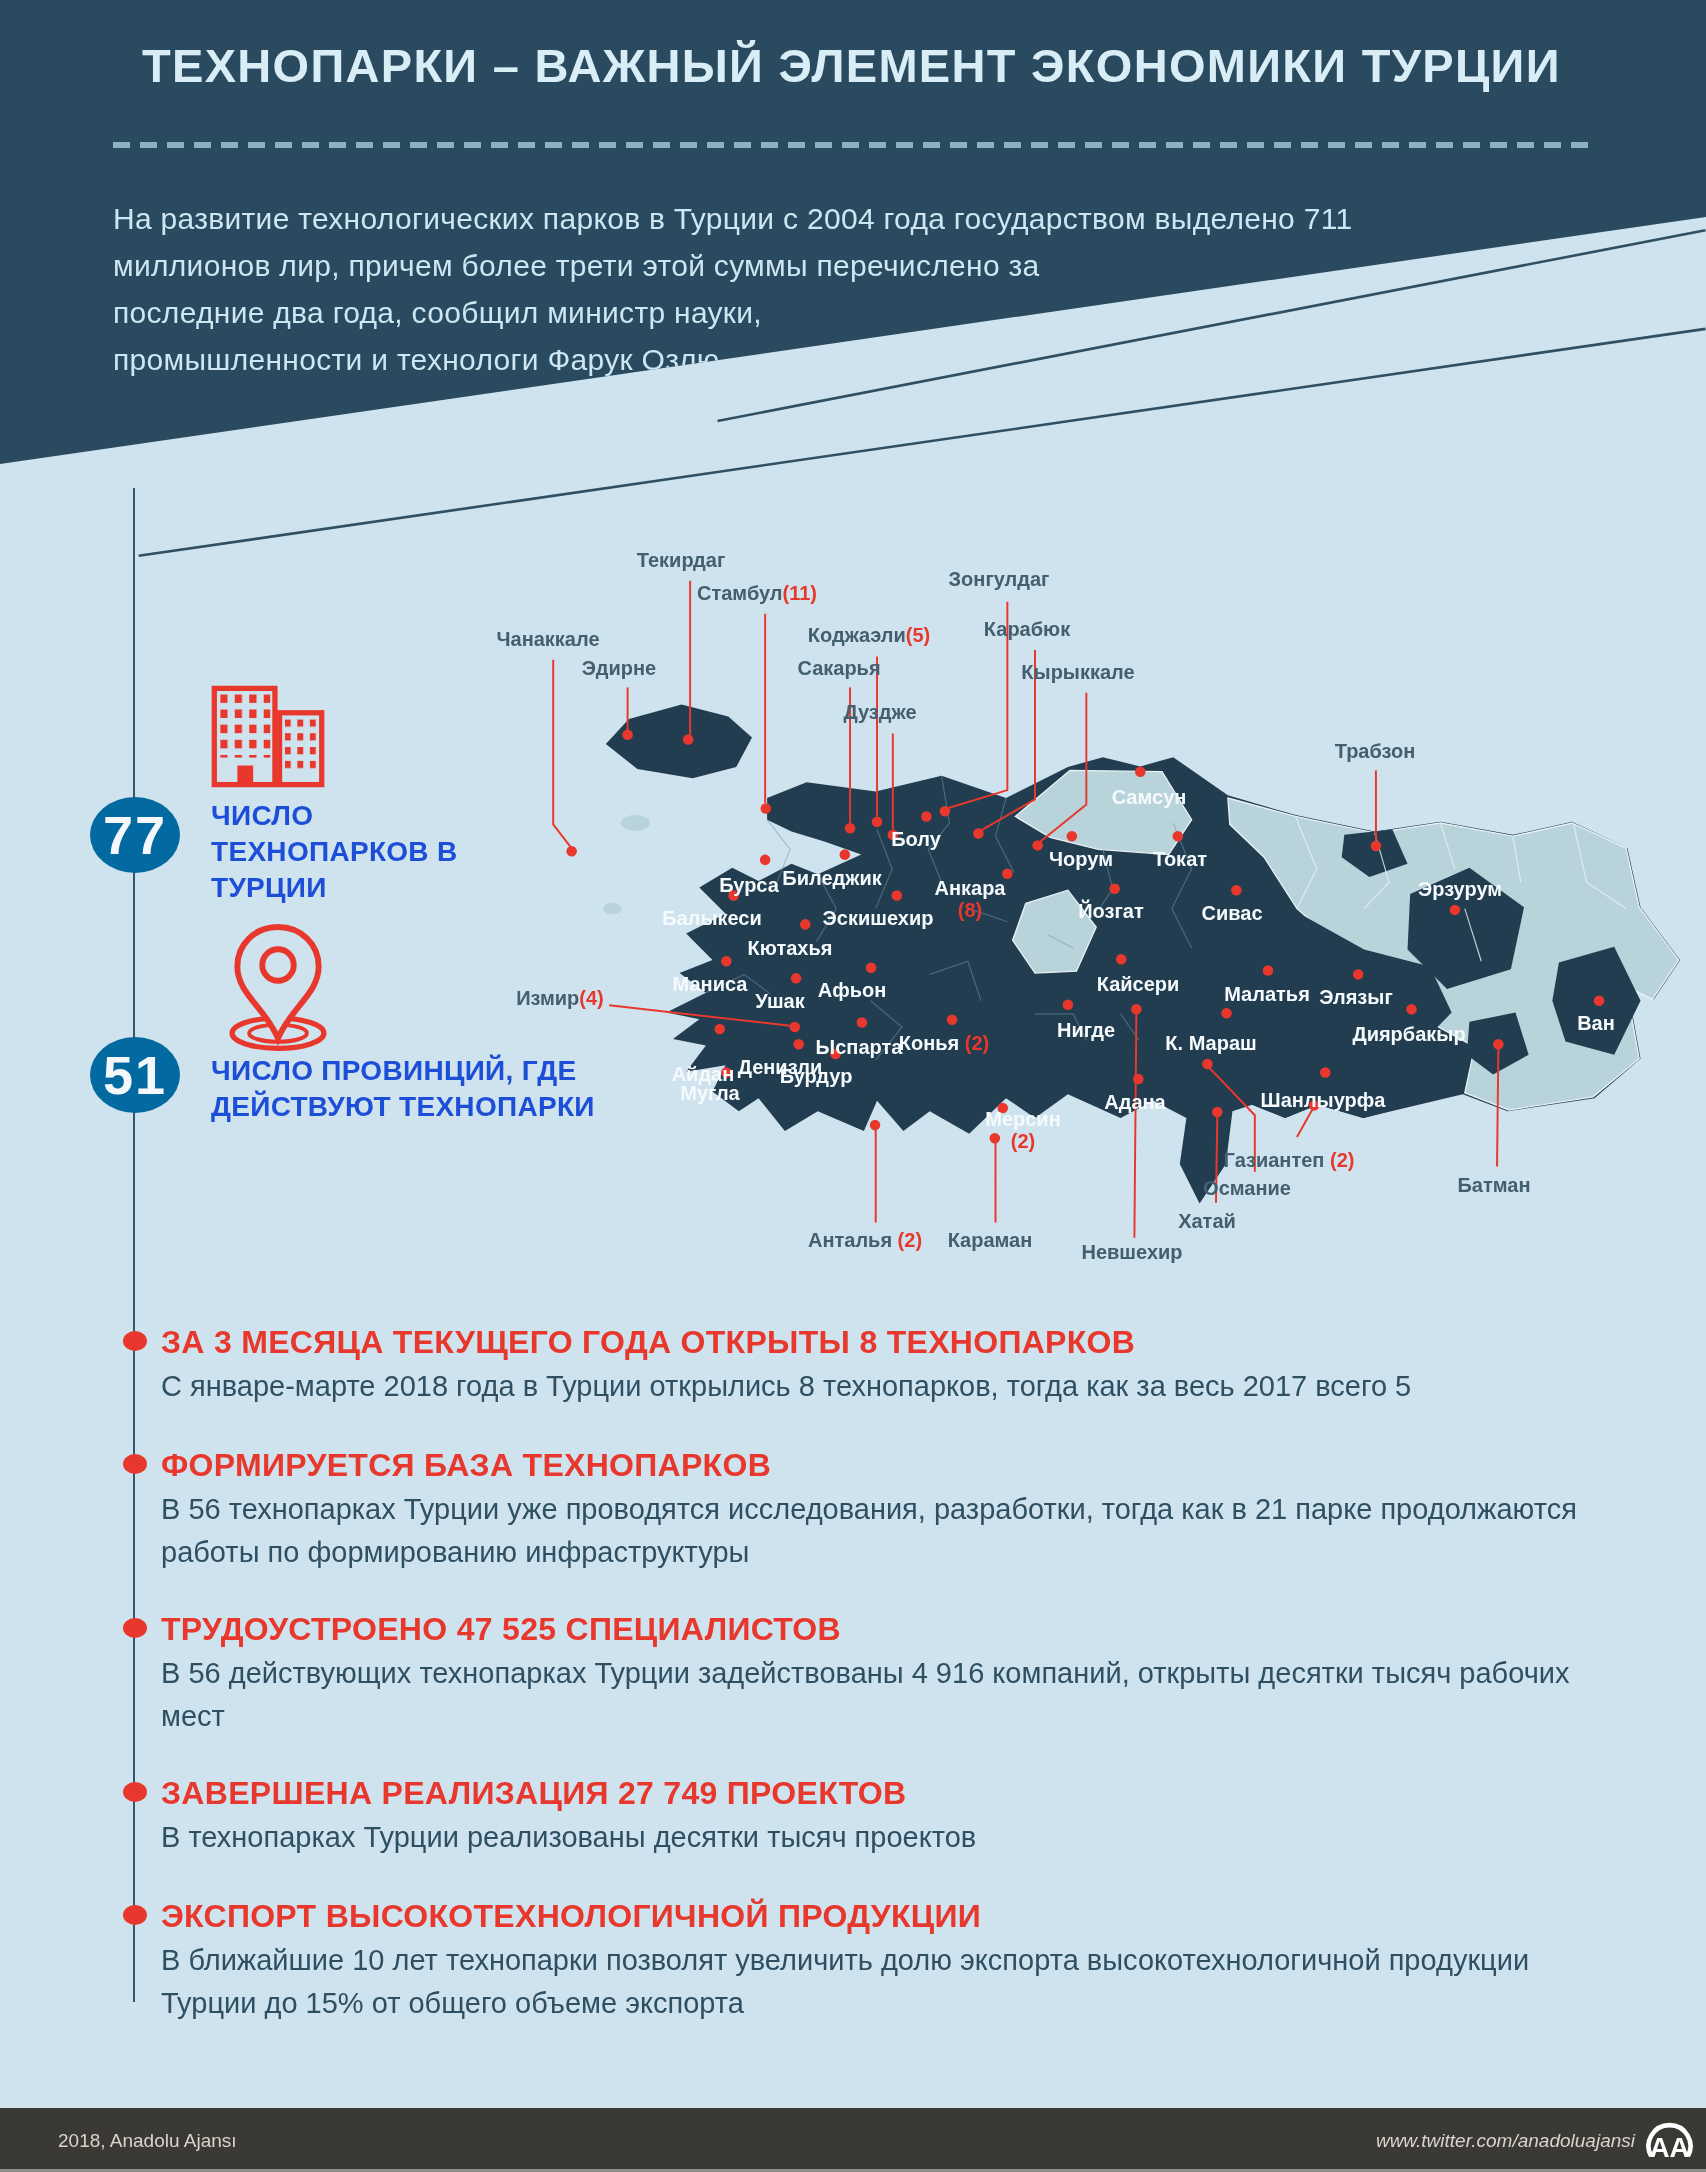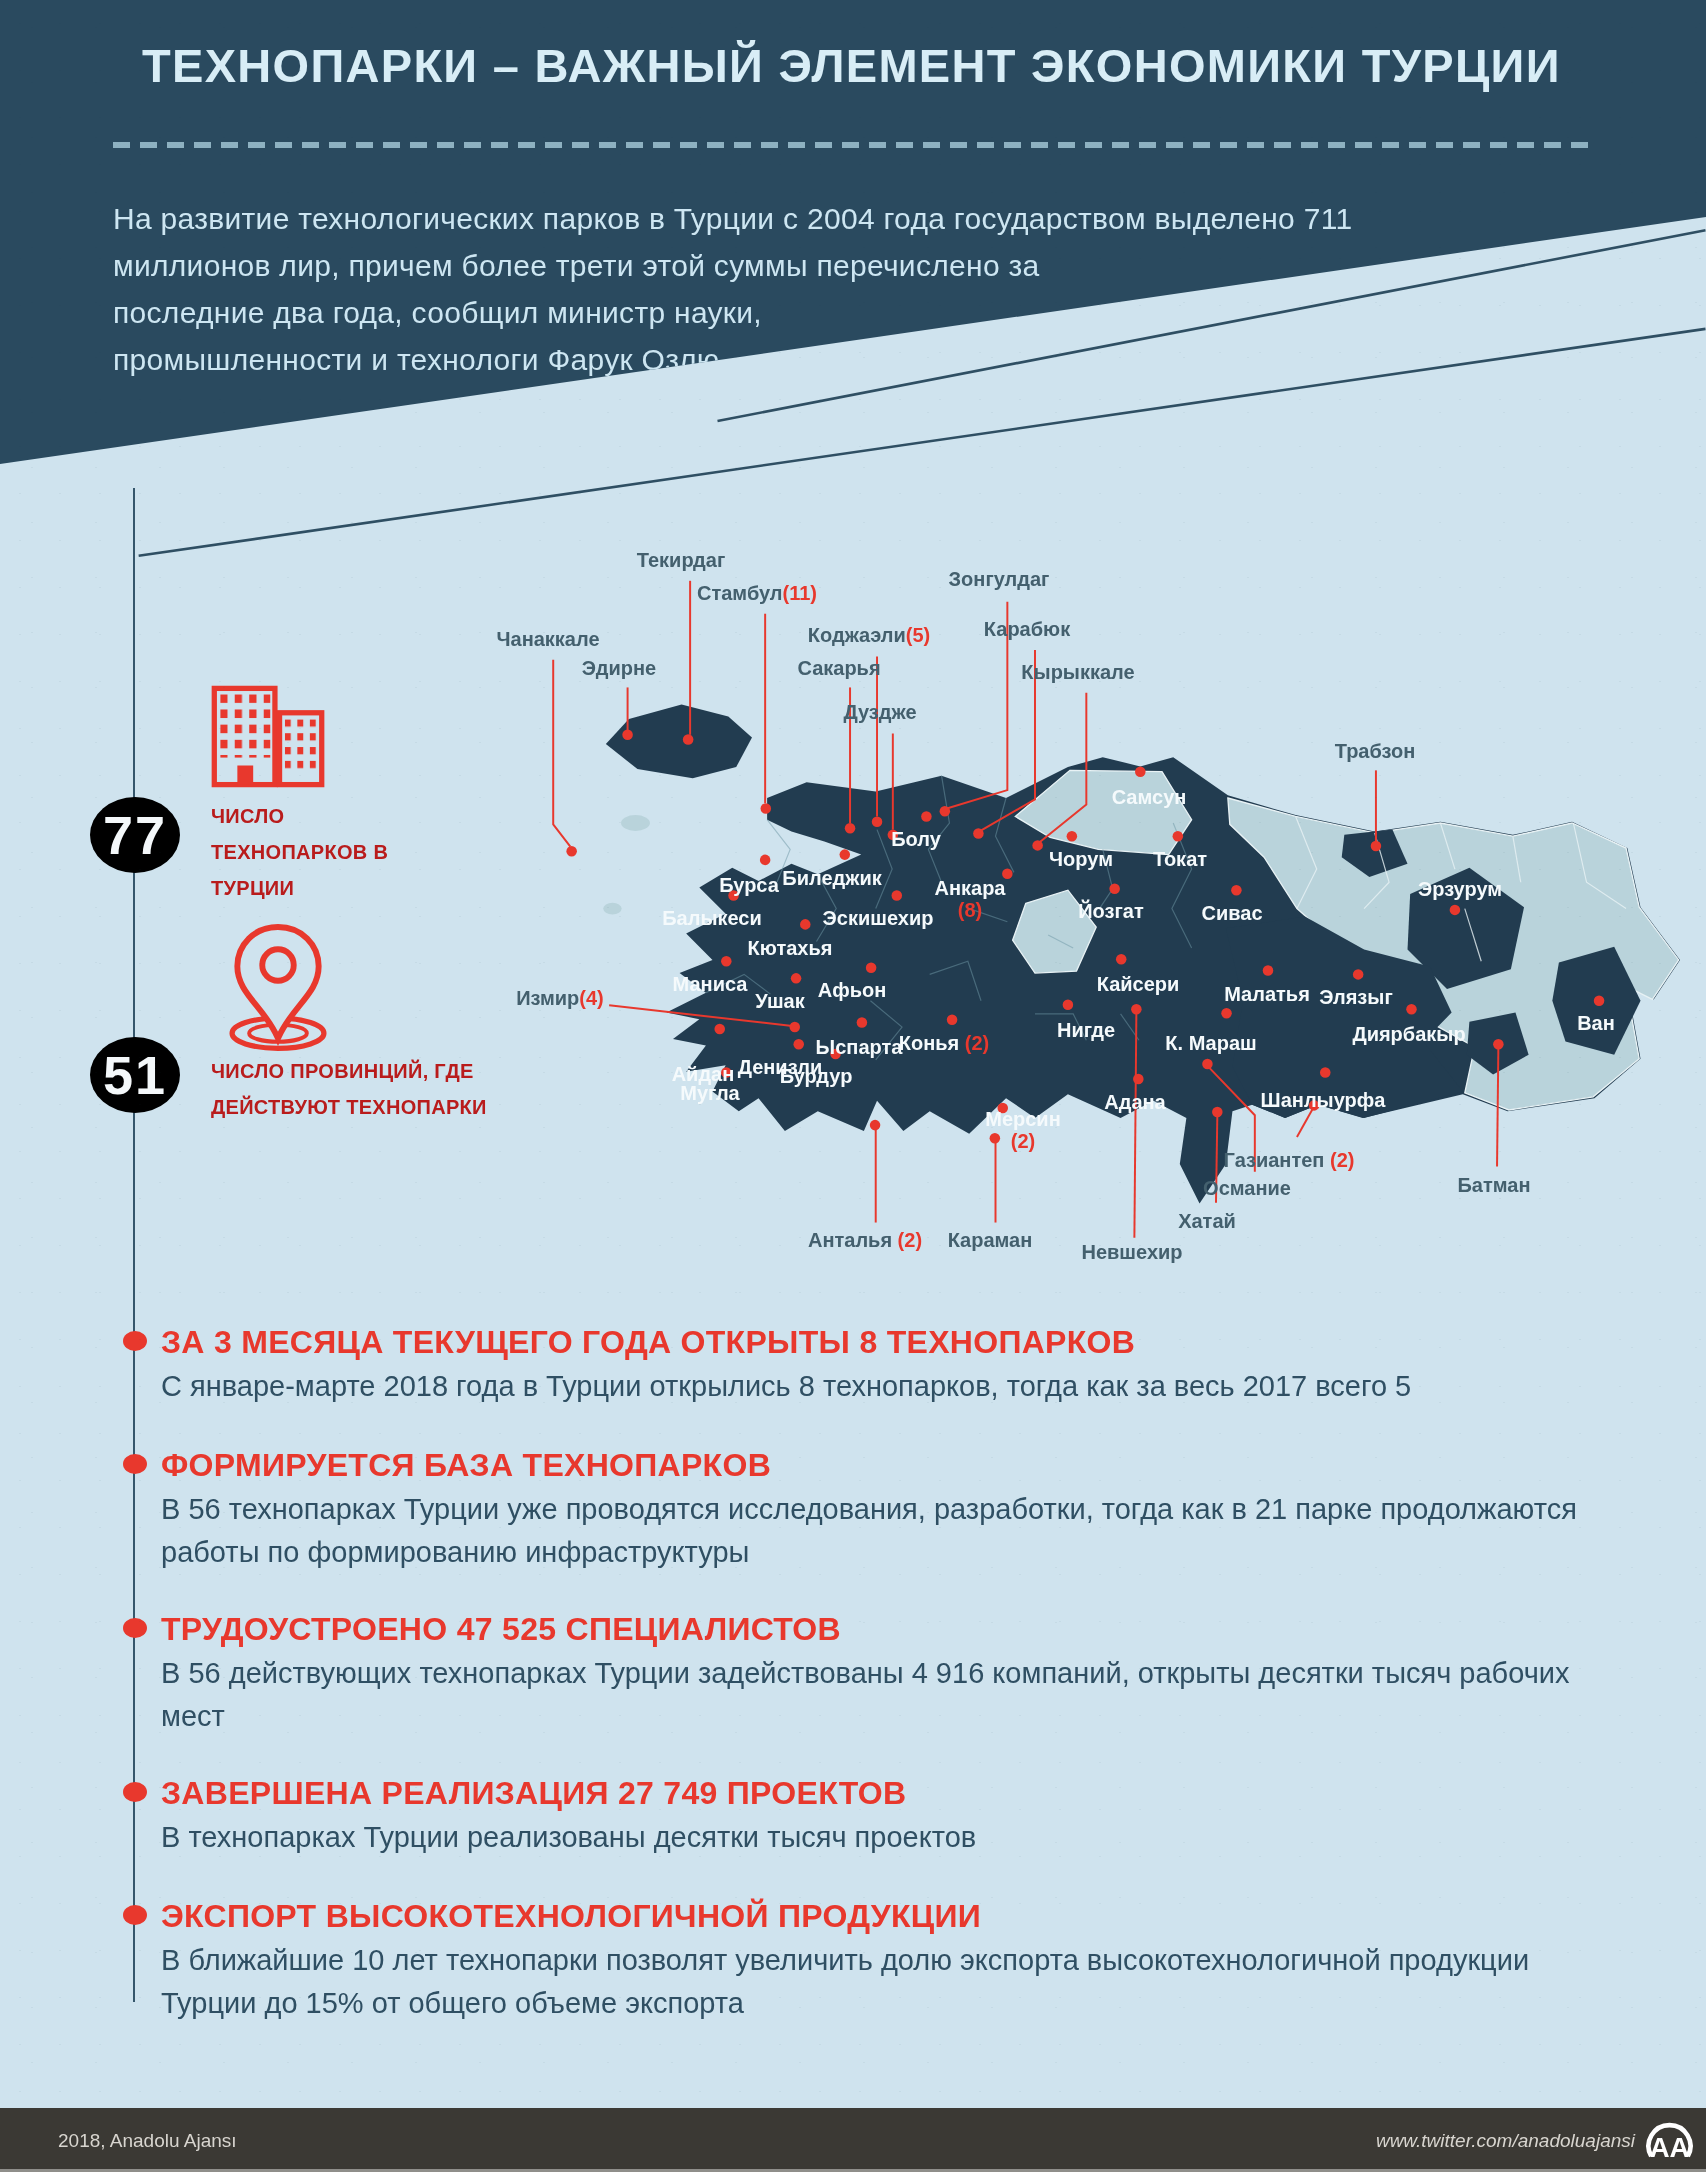--- a/index.html
+++ b/index.html
@@ -42,27 +42,27 @@
   
   .accent-lines{position:absolute;left:0;top:0;width:1706px;height:592px;pointer-events:none;}
 
   
   .timeline{
     position:absolute;left:133px;top:488px;width:2px;height:1514px;
     background:#35566b;
   }
   .stat-circle{
     position:absolute;width:90px;height:76px;border-radius:50%;
-    background:#000000;display:flex;align-items:center;justify-content:center;
+    background:#0369a1;display:flex;align-items:center;justify-content:center;
   }
   .stat-circle span{color:#f4f8fa;font-size:54px;font-weight:bold;letter-spacing:2px;}
   .stat-icon{position:absolute;}
   .stat-label{position:absolute;}
   .stat-label div{
-    font-size:20px;font-weight:bold;color:#b91c1c;line-height:36px;letter-spacing:0.3px;white-space:nowrap;
+    font-size:28px;font-weight:bold;color:#1d4ed8;line-height:36px;letter-spacing:0.3px;white-space:nowrap;
   }
 
   
   .map-wrap{position:absolute;left:507px;top:540px;width:1185px;height:724px;}
   .map-svg{position:absolute;left:0;top:0;width:1185px;height:724px;}
   .map-label{
     position:absolute;transform:translate(-50%,-50%);
     font-size:20px;font-weight:bold;white-space:nowrap;text-align:center;line-height:22.4px;
   }
   .map-label.on{color:#f5fafc;}

